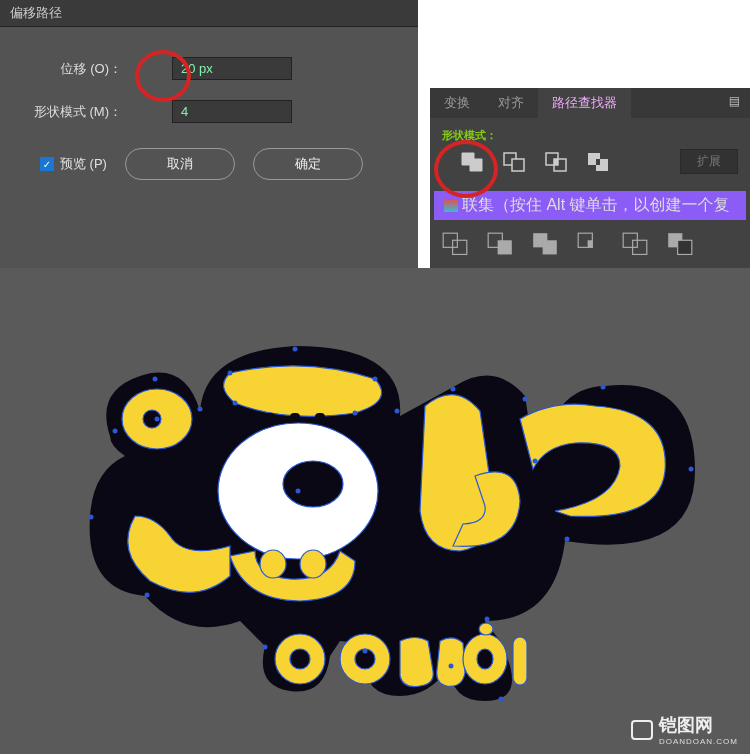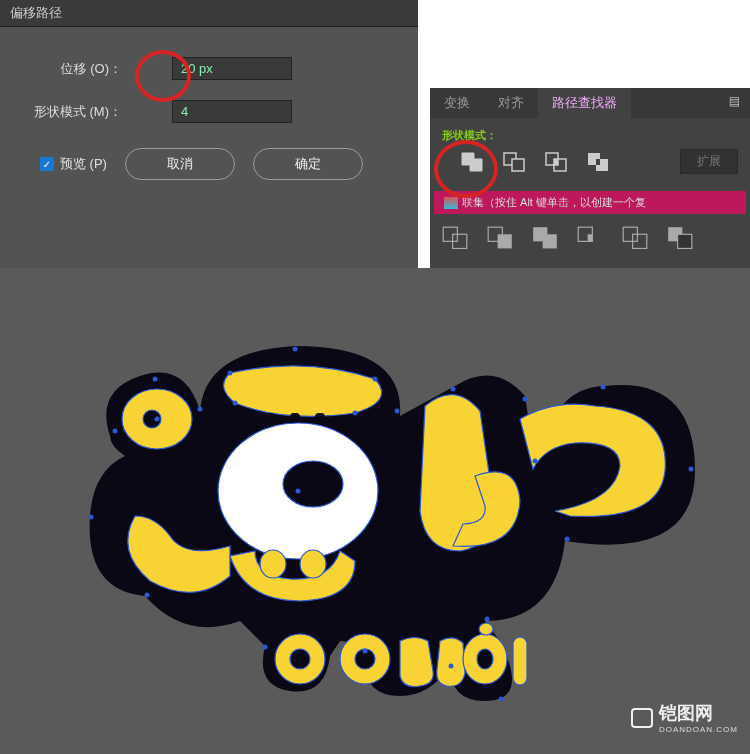--- a/index.html
+++ b/index.html
@@ -105,24 +105,24 @@
     .mode-svg { width: 22px; height: 20px; }
     .expand-btn {
       margin-left: auto;
       background: #323232;
       border: 1px solid #2a2a2a;
       color: #777;
       padding: 3px 16px;
       font-size: 12px;
     }
     .tooltip-strip {
-      background: #be185d;
+      background: #8b5cf6;
       color: #ddd;
       padding: 4px 10px;
-      font-size: 11px;
+      font-size: 16px;
       margin: 0 4px;
       white-space: nowrap;
       overflow: hidden;
       position: relative;
     }
     .tooltip-prefix {
       display:inline-block; width:14px; height:12px;
       background: linear-gradient(#d55, #3bd); margin-right:4px;
       vertical-align: middle;
     }
@@ -143,21 +143,21 @@
     .canvas {
       width: 750px; height: 486px;
       background: #5a5a5a;
       position: relative;
       overflow: hidden;
     }
     .artwork { position: absolute; left: 50%; top: 50%; transform: translate(-50%, -50%); }
     
     .watermark {
       position: absolute;
-      right: 12px; bottom: 20px;
+      right: 12px; bottom: 8px;
       color: #fff;
       font-weight: bold;
       font-size: 18px;
       display: flex; align-items: center; gap: 6px;
       opacity: 0.9;
     }
     .watermark-logo {
       width: 22px; height: 20px;
       border: 2px solid #fff;
       border-radius: 4px;

